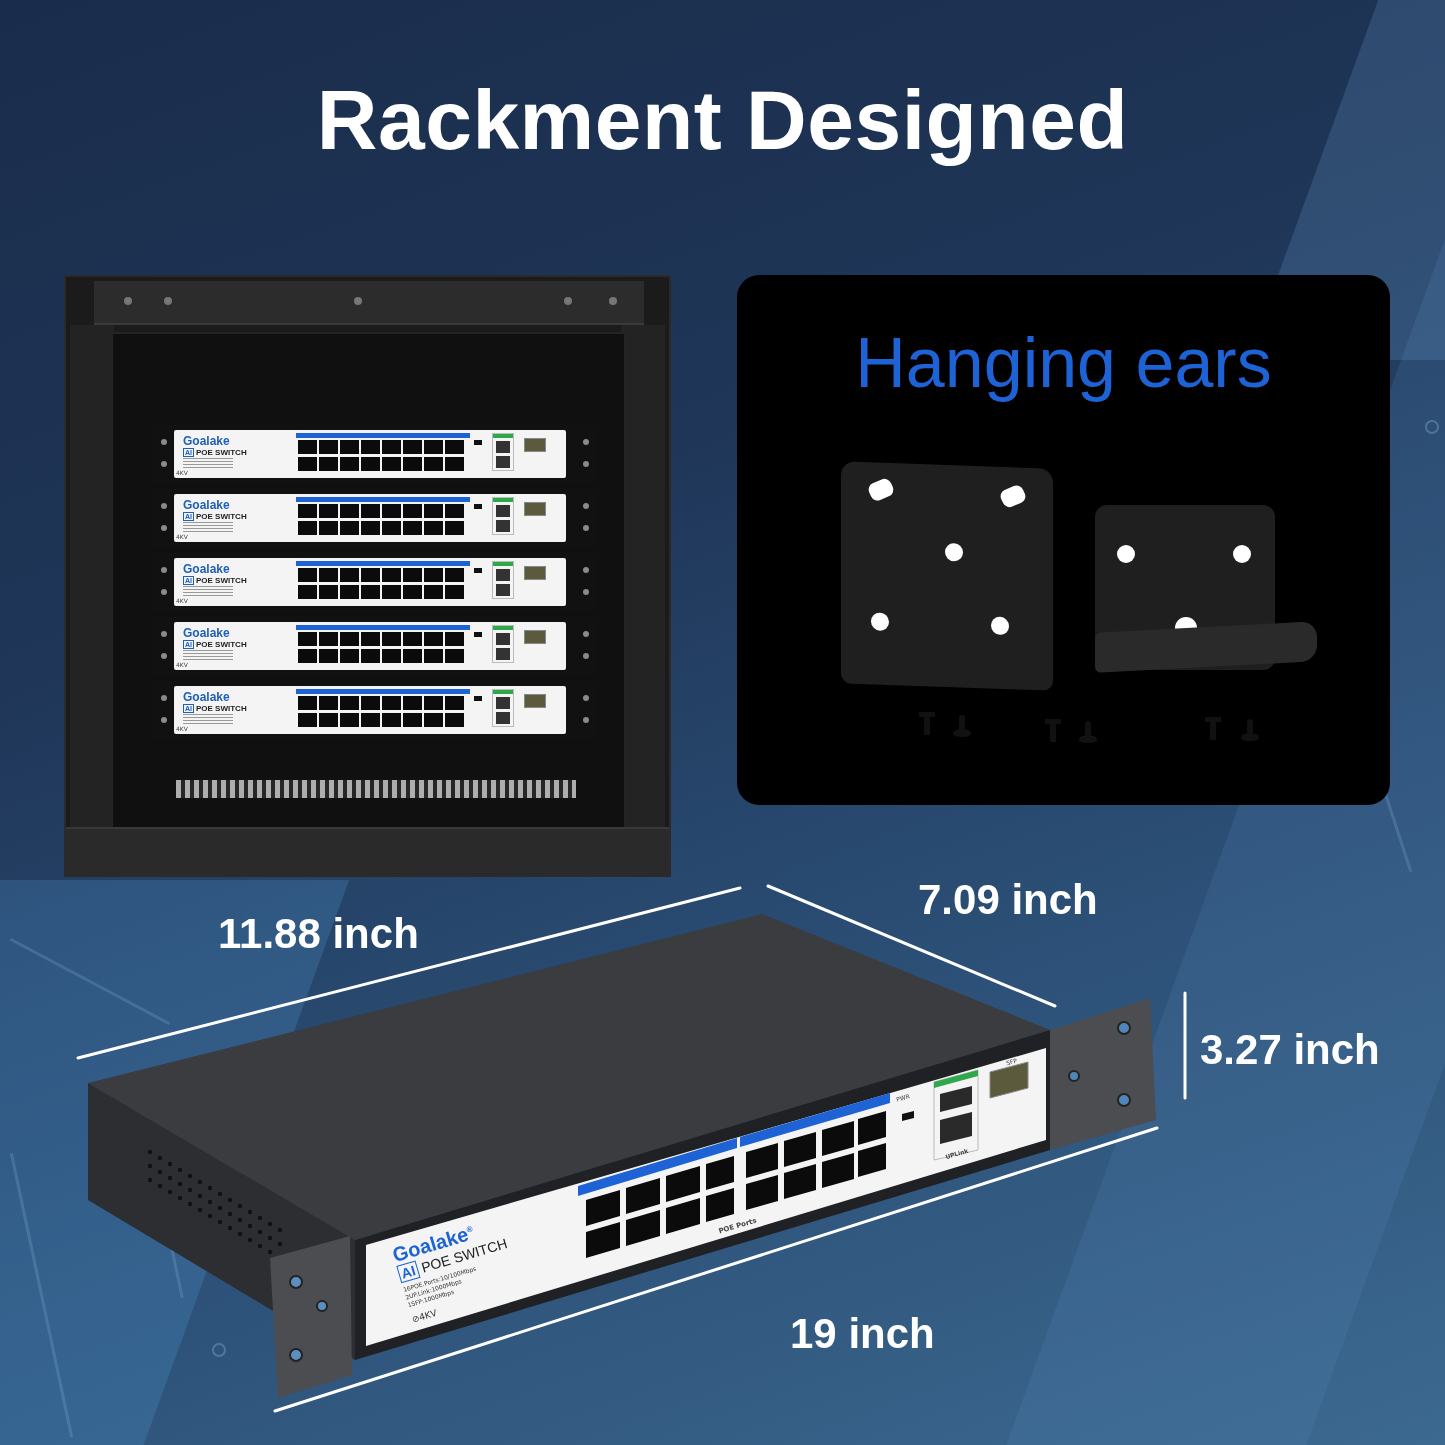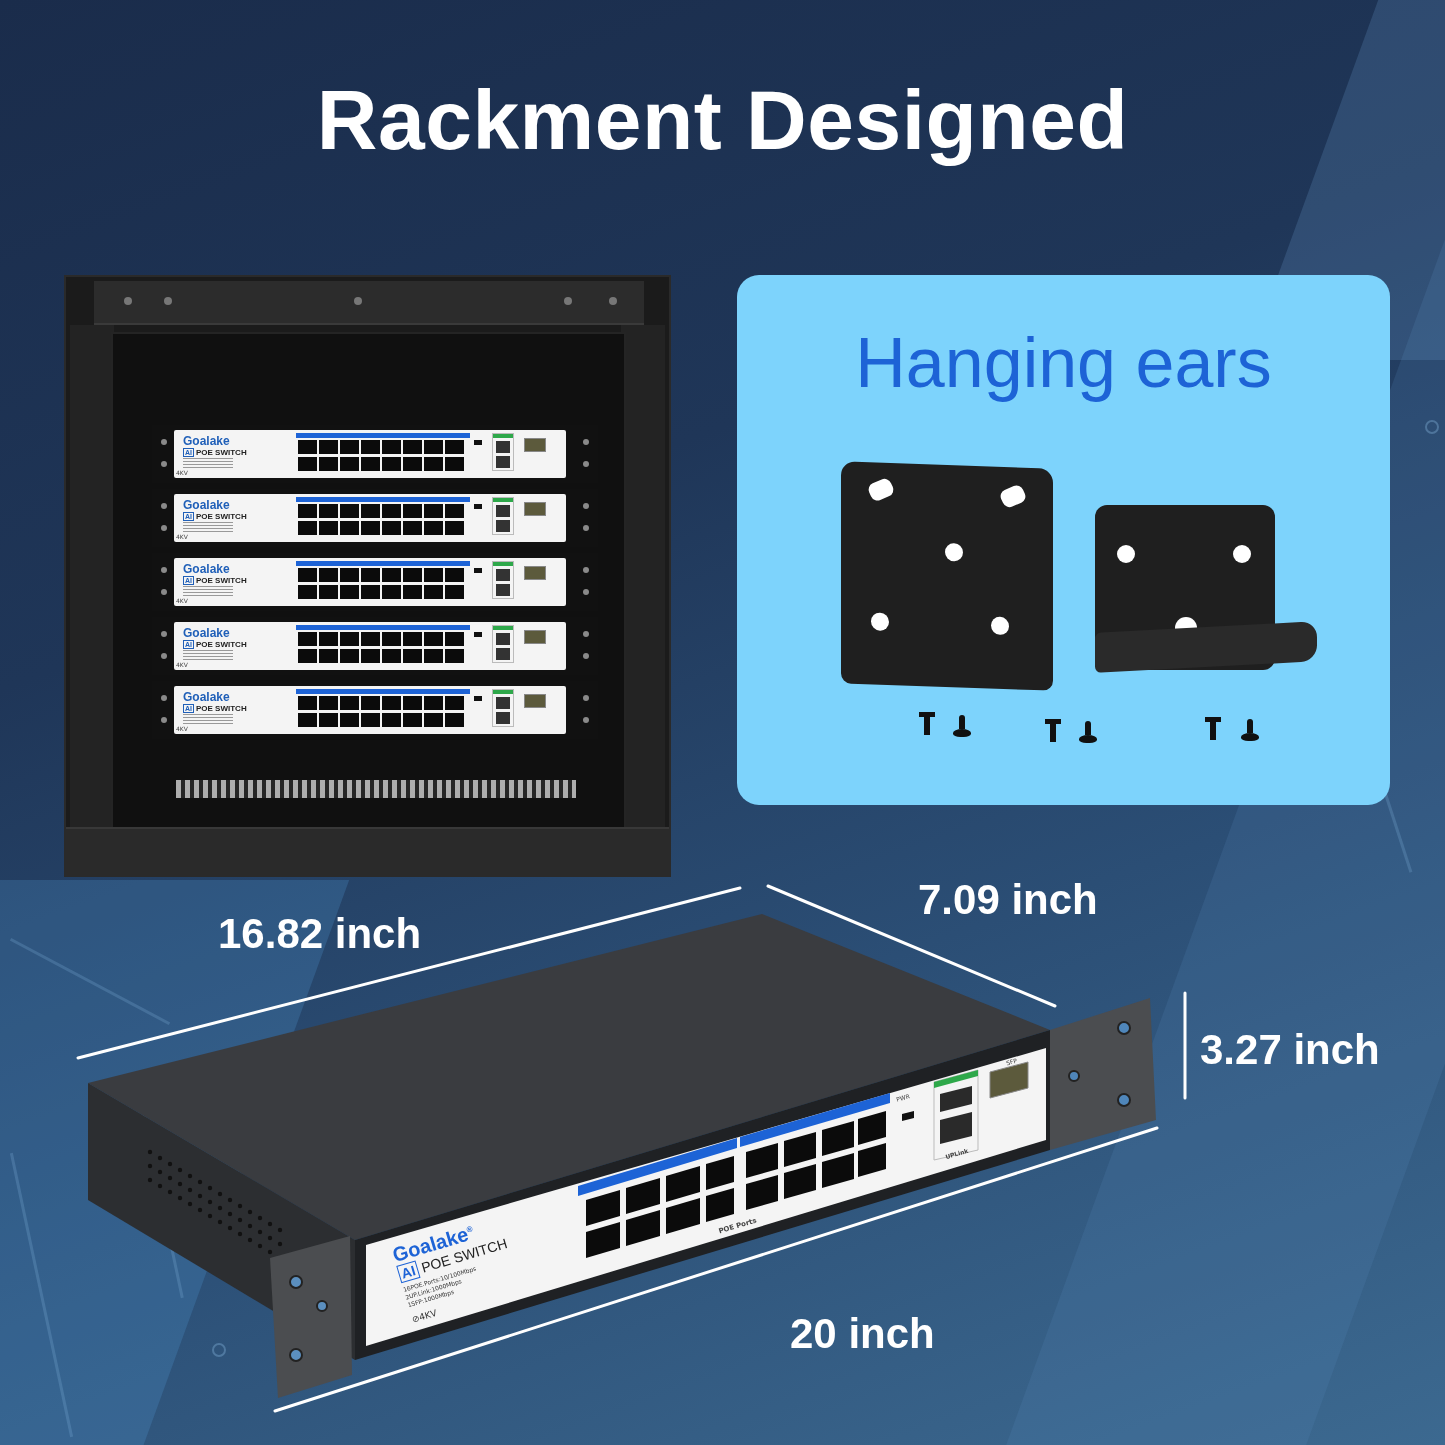--- a/index.html
+++ b/index.html
@@ -58,21 +58,21 @@
   .mini-ports .grid span:nth-child(4), .mini-ports .grid span:nth-child(12) { margin-right: 4px; }
   .mini-uplink { position: absolute; left: 318px; top: 3px; width: 22px; height: 38px; border: 1px solid #bbb; }
   .mini-uplink .gbar { height: 4px; background: #2ea84a; }
   .mini-uplink span { display: block; margin: 3px auto 0; width: 14px; height: 12px; background: #333; }
   .mini-sfp { position: absolute; left: 350px; top: 8px; width: 22px; height: 14px; background: #5c5a3c; border: 1px solid #888; }
   .mini-switch-tog { position: absolute; left: 300px; top: 10px; width: 8px; height: 5px; background: #111; }
 
   
   .ears-card {
     position: absolute; left: 737px; top: 275px; width: 653px; height: 530px;
-    background: #7dd3fc; border-radius: 22px;
+    background: #000000; border-radius: 22px;
   }
   .ears-title {
     position: absolute; left: 0; right: 0; top: 48px; text-align: center;
     color: #1d63d6; font-family: "Liberation Sans", sans-serif; font-size: 70px;
   }
   .bracket { position: absolute; background: #1f1f1f; border-radius: 10px; }
   .bracket .hole { position: absolute; width: 18px; height: 18px; background: #fff; border-radius: 50%; }
   .bracket .slot { position: absolute; width: 24px; height: 18px; background: #fff; border-radius: 7px; transform: rotate(-25deg); }
   .screw { position: absolute; }
   .screw .head { width: 16px; height: 5px; background: #111; }
@@ -488,16 +488,16 @@
     <div>1SFP:1000Mbps</div>
   </div>
   <div style="font-size:9px; color:#333; margin-top:6px;">⊘<span>4KV</span></div>
 </div>
 
 <div style="position:absolute; left:718px; top:1222px; transform: rotate(-16.5deg); font-size:7px; color:#444; font-weight:bold;">POE Ports</div>
 <div style="position:absolute; left:945px; top:1150px; transform: rotate(-16.5deg); font-size:6px; color:#444; font-weight:bold;">UPLink</div>
 <div style="position:absolute; left:1006px; top:1058px; transform: rotate(-16.5deg); font-size:6px; color:#444;">SFP</div>
 <div style="position:absolute; left:896px; top:1094px; transform: rotate(-16.5deg); font-size:6px; color:#444;">PWR</div>
 
-<div class="dim-label" style="left:218px; top:910px;">16.82 inch</div>
+<div class="dim-label" style="left:218px; top:910px;">11.88 inch</div>
 <div class="dim-label" style="left:918px; top:876px;">7.09 inch</div>
 <div class="dim-label" style="left:1200px; top:1026px;">3.27 inch</div>
-<div class="dim-label" style="left:790px; top:1310px;">20 inch</div>
+<div class="dim-label" style="left:790px; top:1310px;">19 inch</div>
 
 </body></html>

